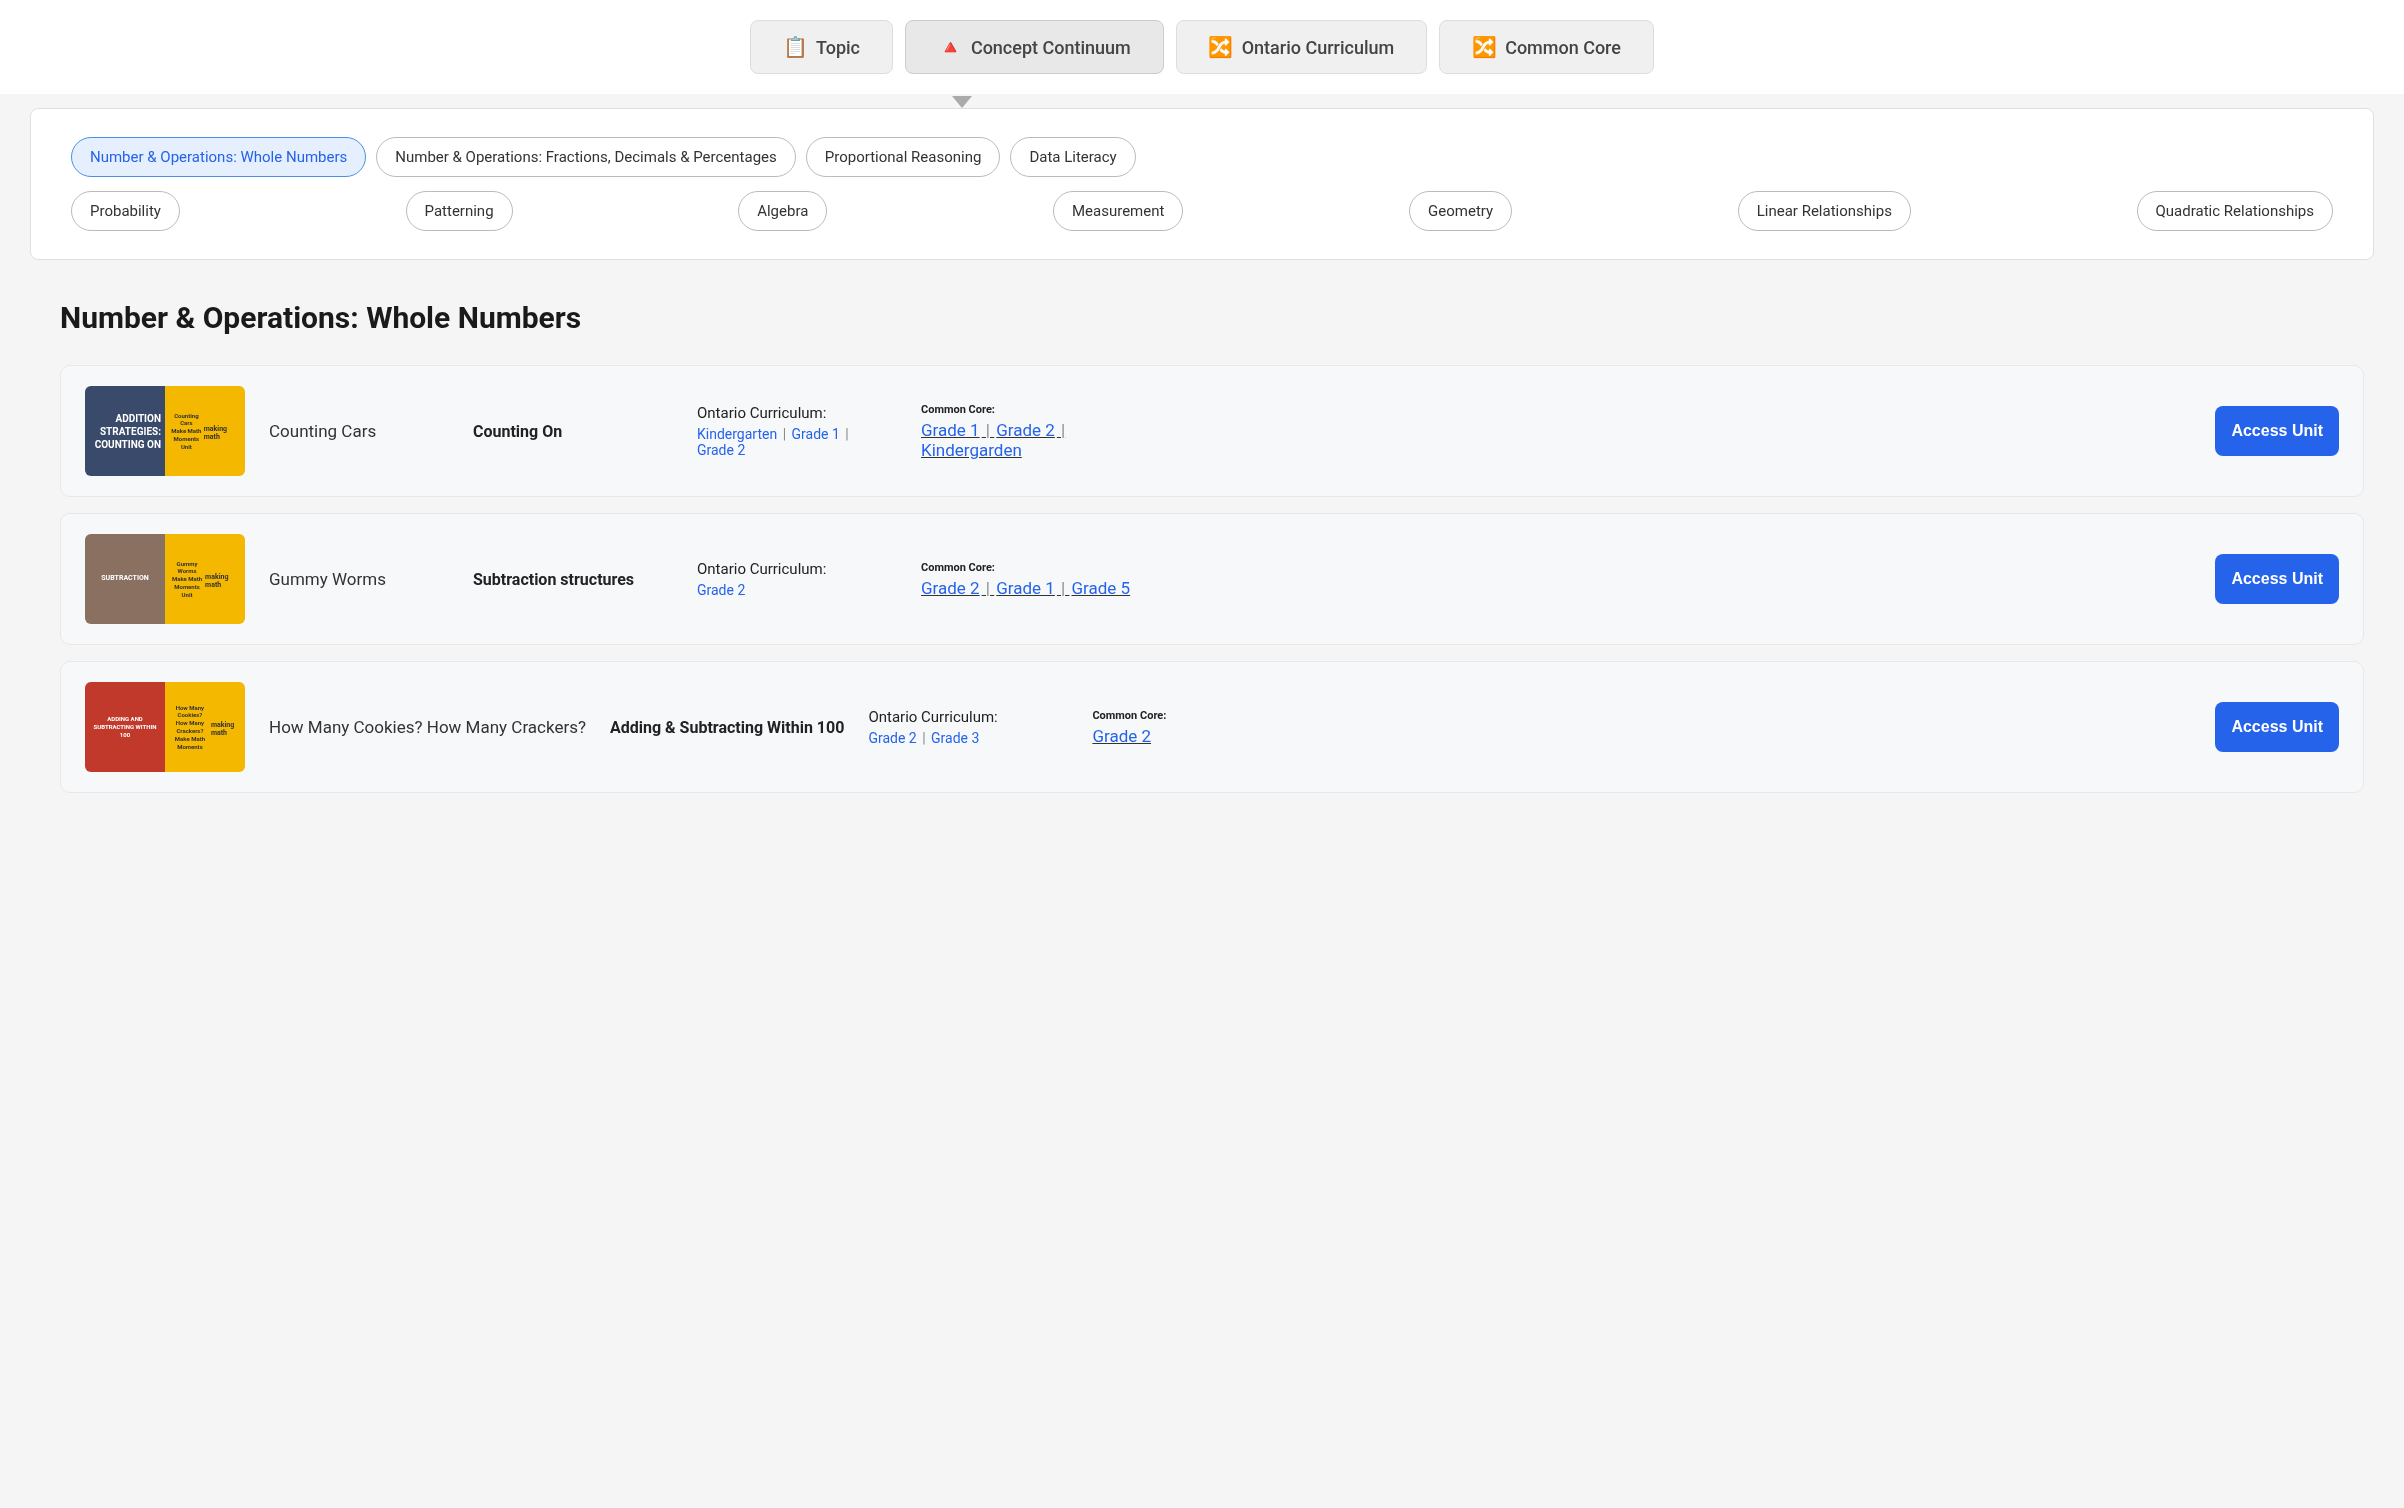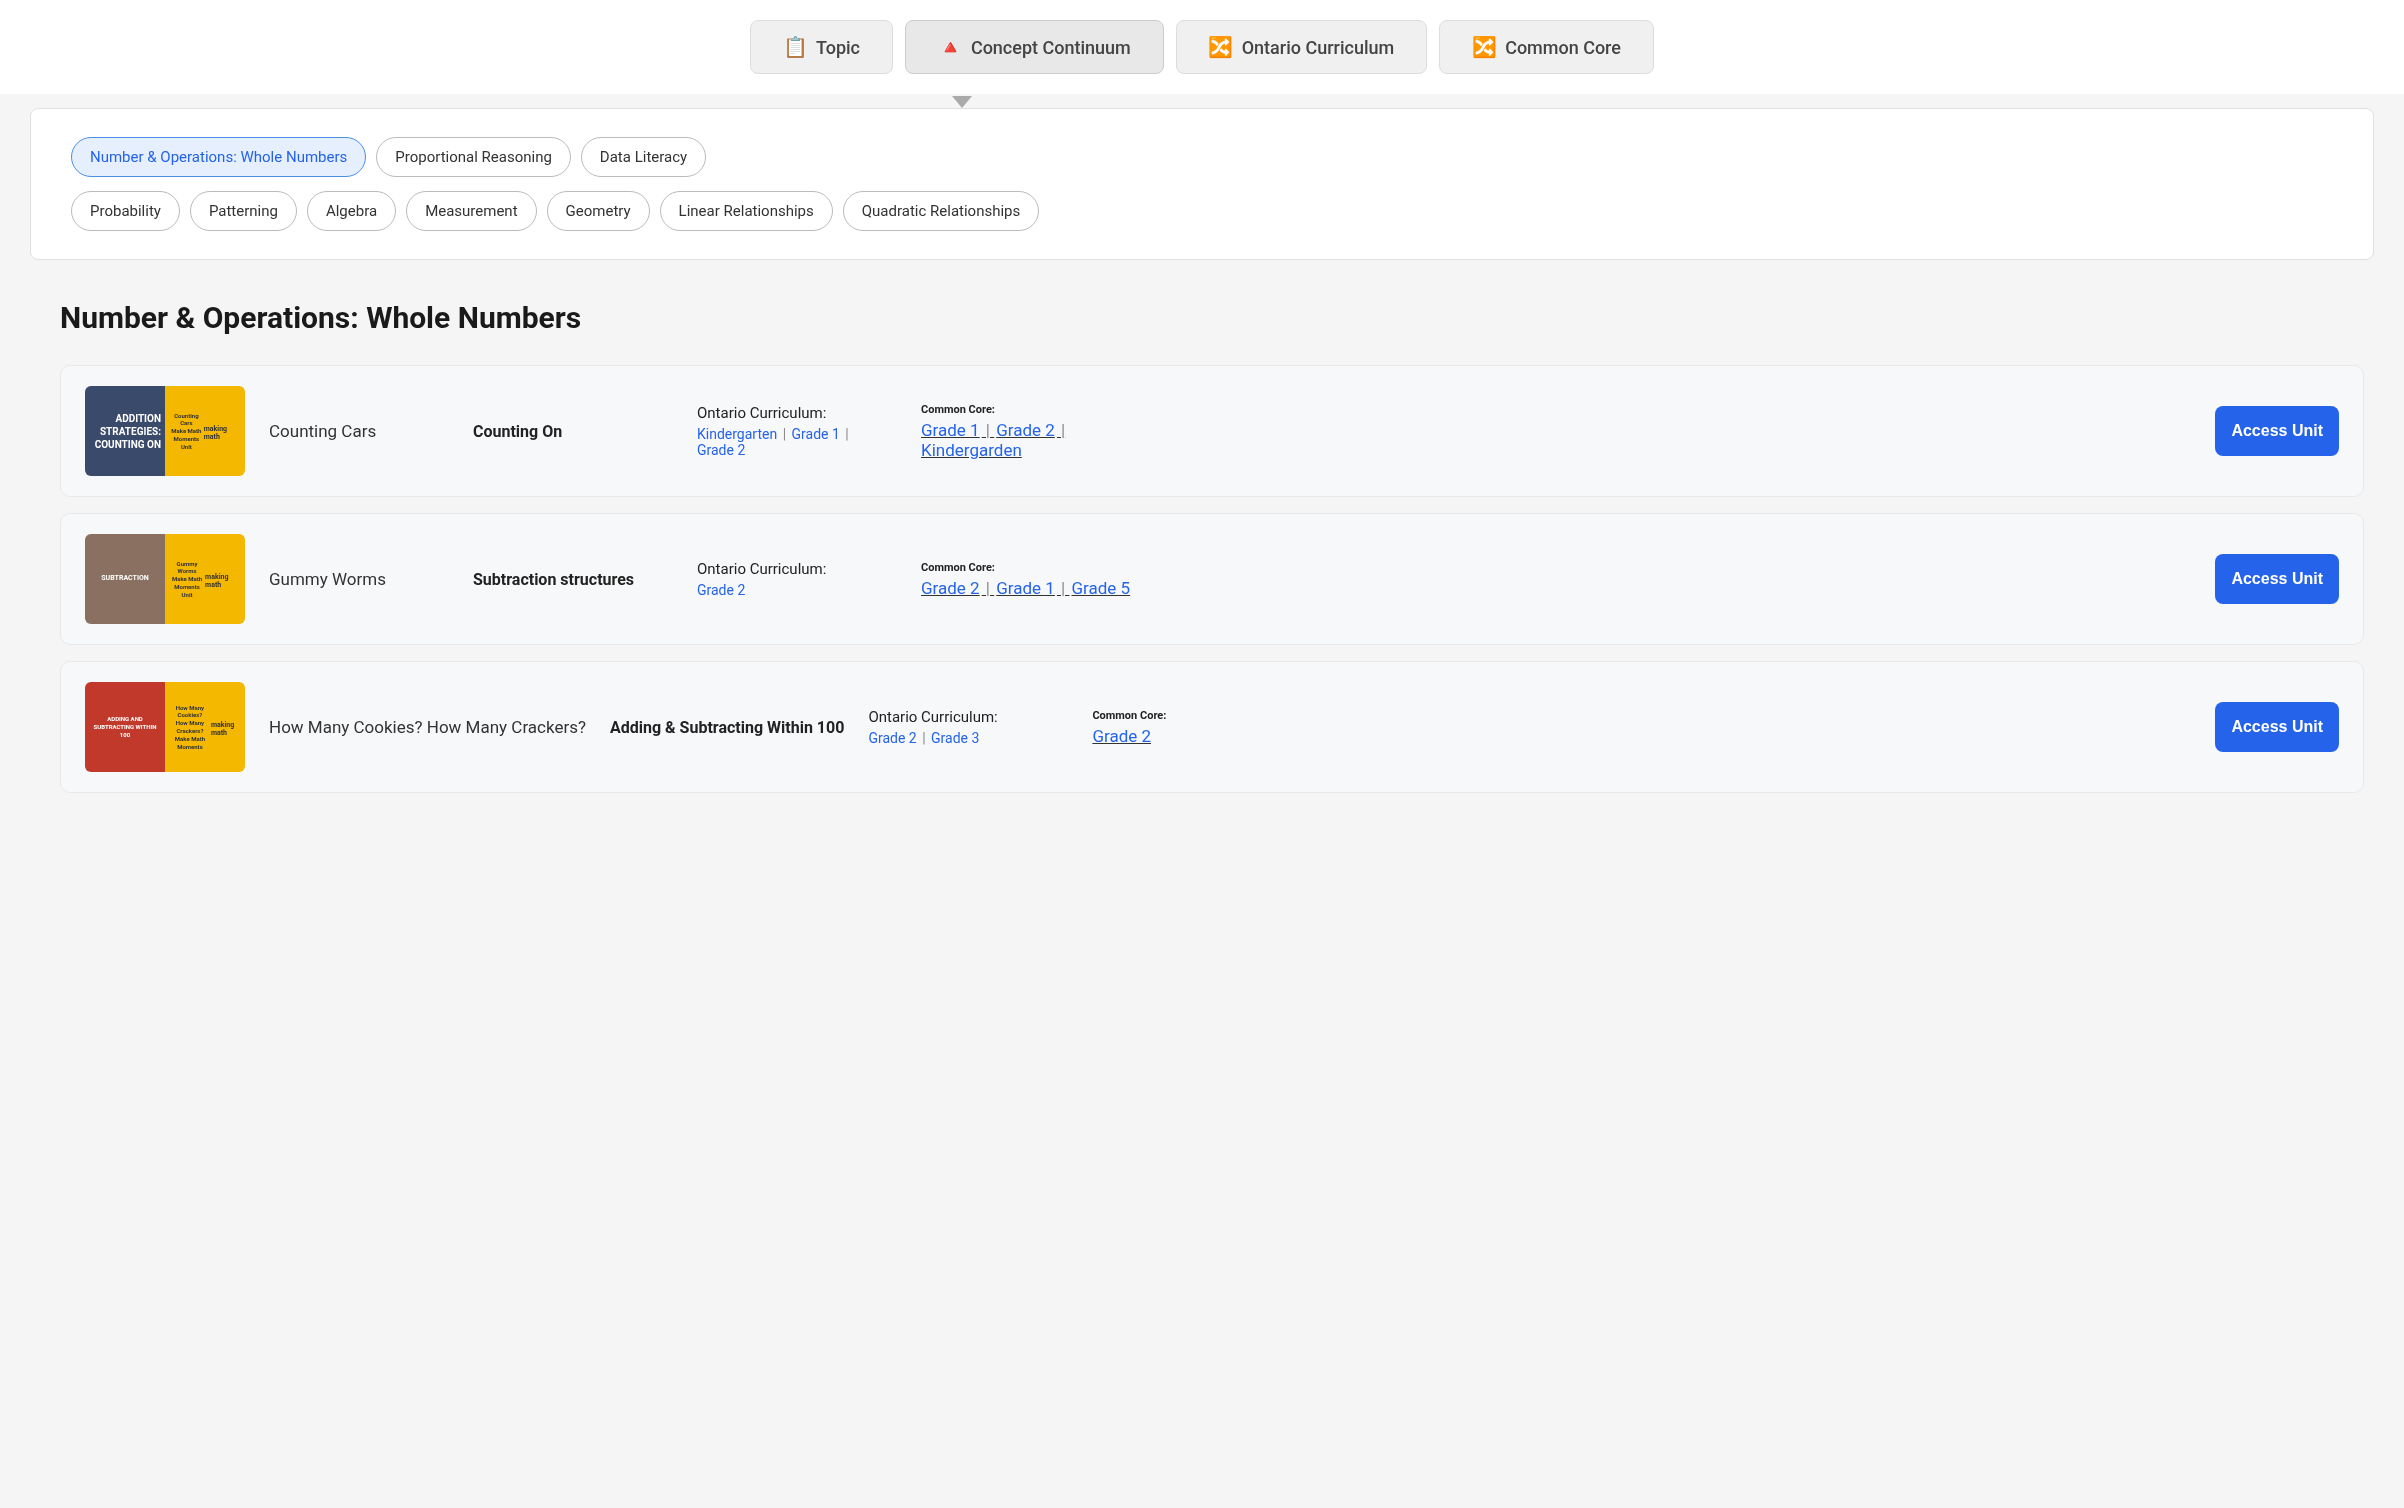--- a/index.html
+++ b/index.html
@@ -64,21 +64,21 @@
       border-radius: 8px;
       padding: 28px 40px;
       border: 1px solid #e0e0e0;
     }
     .filter-row {
       display: flex;
       flex-wrap: wrap;
       gap: 10px;
       margin-bottom: 14px;
     }
-    .filter-row:last-child { margin-bottom: 0; }
+    .filter-row:last-child { margin-bottom: 0; justify-content: space-between; }
     .filter-chip {
       padding: 10px 18px;
       border: 1.5px solid #bbb;
       border-radius: 20px;
       background: #fff;
       cursor: pointer;
       font-size: 15px;
       color: #333;
       white-space: nowrap;
       transition: background 0.15s;
@@ -245,20 +245,23 @@
 </div>
 
 <div class="tab-arrow"></div>
 
 <div class="filter-panel">
   <div class="filter-row">
     <div class="filter-chip selected">
       <span>Number &amp; Operations: Whole Numbers</span>
     </div>
     <div class="filter-chip">
+      <span>Number &amp; Operations: Fractions, Decimals &amp; Percentages</span>
+    </div>
+    <div class="filter-chip">
       <span>Proportional Reasoning</span>
     </div>
     <div class="filter-chip">
       <span>Data Literacy</span>
     </div>
   </div>
   <div class="filter-row">
     <div class="filter-chip">
       <span>Probability</span>
     </div>

